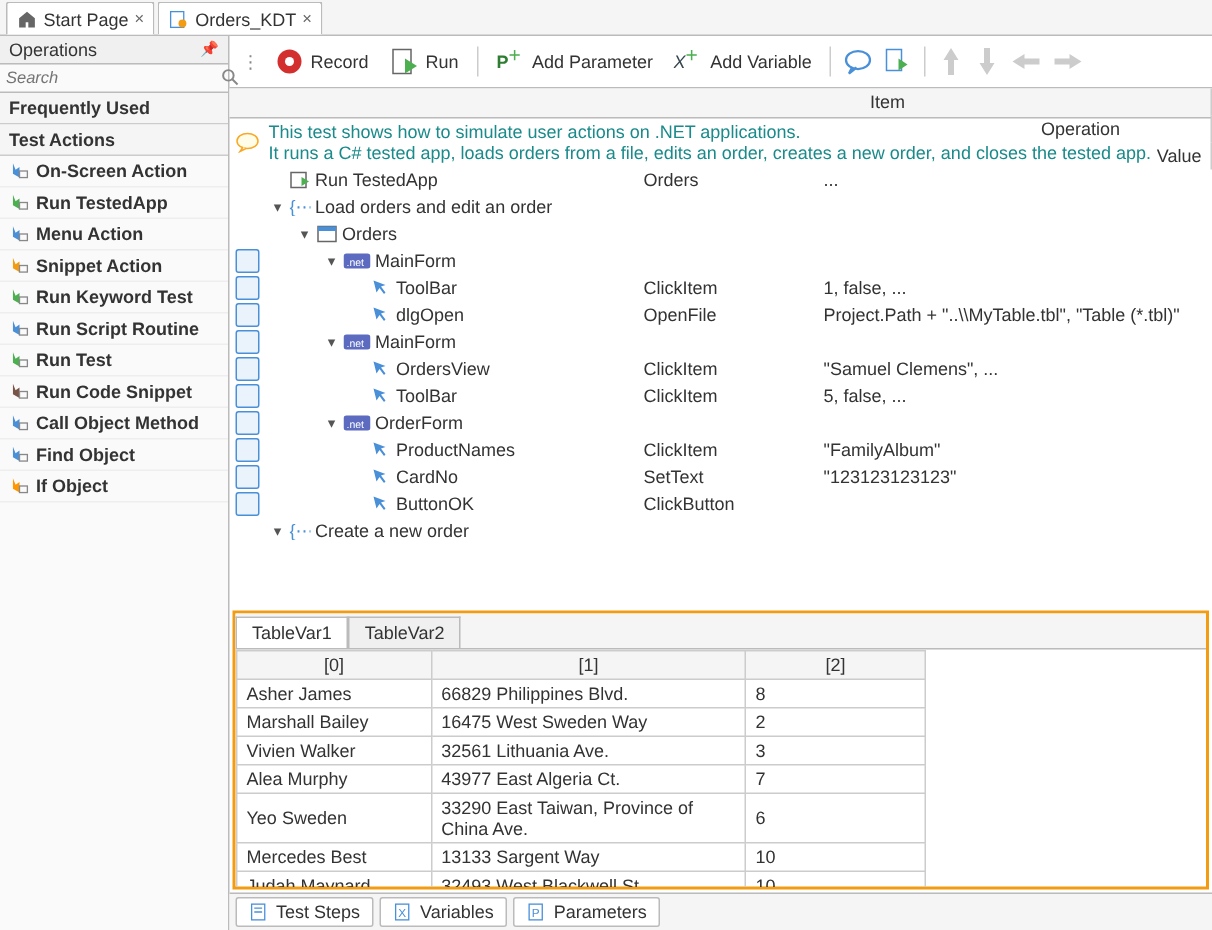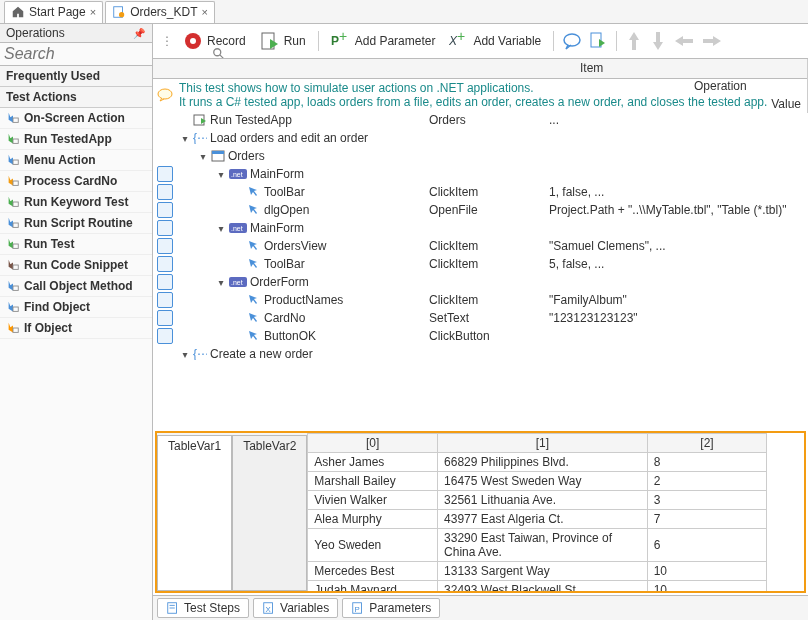--- a/index.html
+++ b/index.html
@@ -1,24 +1,24 @@
 <!DOCTYPE html>
 <html><head>
 <meta charset="utf-8">
 <style>
 * { box-sizing: border-box; margin: 0; padding: 0; }
 body { font-family: "Segoe UI", Tahoma, sans-serif; font-size: 12px; color: #333; background: #fff; width: 808px; height: 620px; overflow: hidden; display: flex; flex-direction: column; }
-.tabbar-top { display:flex; align-items:center; height:24px; border-bottom:1px solid #bbb; background:#f5f5f5; padding-left:4px; gap:2px; }
+.tabbar-top { display:flex; align-items:flex-end; height:24px; border-bottom:1px solid #bbb; background:#f5f5f5; padding-left:4px; gap:2px; }
 .tab { display:flex; align-items:center; gap:4px; padding:2px 6px; border:1px solid #bbb; border-bottom:none; background:#fff; height:22px; border-radius:2px 2px 0 0; }
 .tab .close { color:#666; font-size:11px; }
 .mainrow { display:flex; flex:1; min-height:0; }
 .sidebar { width:153px; border-right:1px solid #bbb; display:flex; flex-direction:column; background:#fafafa; }
 .panel-hdr { display:flex; align-items:center; justify-content:space-between; padding:2px 6px; border-bottom:1px solid #bbb; background:#f0f0f0; }
 .search { display:flex; align-items:center; padding:2px 4px; border-bottom:1px solid #bbb; }
-.search input { flex:1; font-style:italic; color:#c2410c; border:none; outline:none; font-size:16px; background:transparent; }
+.search input { flex:1; font-style:italic; color:#c2410c; border:none; outline:none; font-size:11px; background:transparent; }
 .cat-hdr { padding:3px 6px; border-bottom:1px solid #ccc; background:#f5f5f5;font-weight:bold; }
 .actions { flex:1; overflow:auto;font-weight:bold; }
 .actions .item { display:flex; align-items:center; gap:4px; padding:3px 6px; border-bottom:1px solid #eee; white-space:nowrap; }
 .ic { width:14px; height:14px; flex-shrink:0; display:inline-block; }
 .rtpane { flex:1; display:flex; flex-direction:column; min-width:0; min-height:0; }
 .toolbar { display:flex; align-items:center; gap:6px; padding:6px 8px; border-bottom:1px solid #bbb; }
 .tool { display:flex; align-items:center; gap:4px; padding:0 4px; }
 .tool-sep { width:1px; height:20px; background:#ccc; margin:0 2px; }
 .tree-hdr { display:flex; border-bottom:1px solid #bbb; background:#f5f5f5; font-weight:normal; height:20px; align-items:flex-end;flex-direction:column; }
 .tree-hdr div { border-right:1px solid #ccc; padding:2px 6px; display:flex; align-items:center; }
@@ -28,21 +28,21 @@
 .tree-area { flex:1; overflow:auto; position:relative; min-height:0; }
 .tree-row { display:flex; align-items:center; height:18px; }
 .tree-row .cell-item { width:248px; display:flex; align-items:center; gap:3px; white-space:nowrap; overflow:hidden; }
 .tree-row .cell-op { width:120px; padding-left:4px; }
 .tree-row .cell-val { flex:1; padding-left:4px; white-space:nowrap; }
 .gutter { width:24px; display:flex; justify-content:center; align-items:center; }
 .gutter-ic { width:16px; height:16px; border:1px solid #4a90d9; background:#eaf3fc; border-radius:2px; }
 .desc { color:#1a8a8a; padding:2px 0 2px 24px; line-height:14px; }
 .exp { width:10px; text-align:center; color:#555; flex-shrink:0; font-size:10px; }
 .indent { display:inline-block; flex-shrink:0; }
-.bottom-sec { border:2px solid #f39c12; margin:2px; padding:0; display:flex; flex-direction:row; }
+.bottom-sec { border:2px solid #f39c12; margin:2px; padding:0; display:flex; flex-direction:column; }
 .vtabs { display:flex; border-bottom:1px solid #bbb; background:#f5f5f5; }
 .vtab { padding:3px 10px; border:1px solid #bbb; border-bottom:none; background:#fff; margin-top:2px; }
 .vtab.inactive { background:#f0f0f0; }
 .var-table { border-collapse:collapse; width:460px; }
 .var-table th, .var-table td { border:1px solid #ccc; padding:2px 6px; text-align:left; font-weight:normal; font-size:12px; }
 .var-table th { background:#f5f5f5; text-align:center; }
 .c0 { width:130px; }
 .c1 { width:210px; }
 .c2 { width:120px; }
 .footer-tabs { display:flex; padding:2px 4px; border-top:1px solid #bbb; gap:4px; background:#f5f5f5; }
@@ -107,21 +107,21 @@
             <path fill="#4a90d9" d="M3 2l2 5 3-2v8l-5-3z"></path>
             <rect x="8" y="8" width="6" height="5" fill="none" stroke="#888"></rect>
           </svg>
           <span>Menu Action</span>
         </div>
         <div class="item">
           <svg class="ic" viewBox="0 0 16 16">
             <path fill="#f39c12" d="M3 2l2 5 3-2v8l-5-3z"></path>
             <rect x="8" y="8" width="6" height="5" fill="none" stroke="#888"></rect>
           </svg>
-          <span>Process CardNo</span>
+          <span>Snippet Action</span>
         </div>
         <div class="item">
           <svg class="ic" viewBox="0 0 16 16">
             <path fill="#4caf50" d="M3 2l2 5 3-2v8l-5-3z"></path>
             <rect x="8" y="8" width="6" height="5" fill="none" stroke="#888"></rect>
           </svg>
           <span>Run Keyword Test</span>
         </div>
         <div class="item">
           <svg class="ic" viewBox="0 0 16 16">

